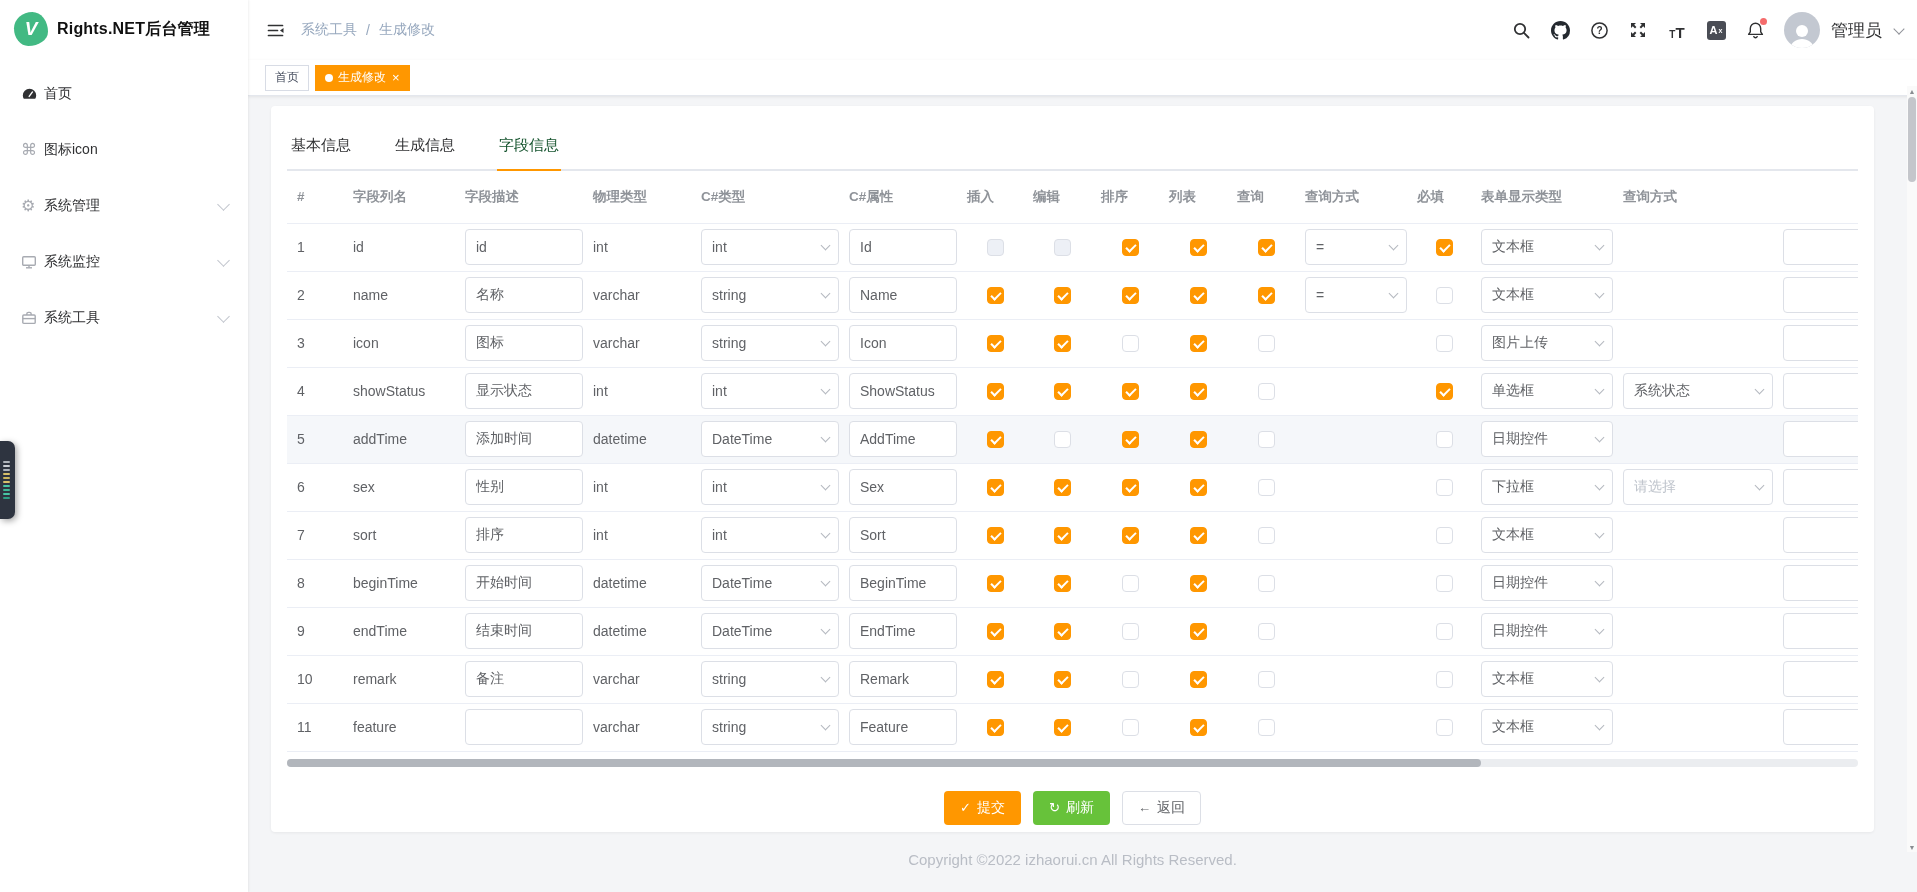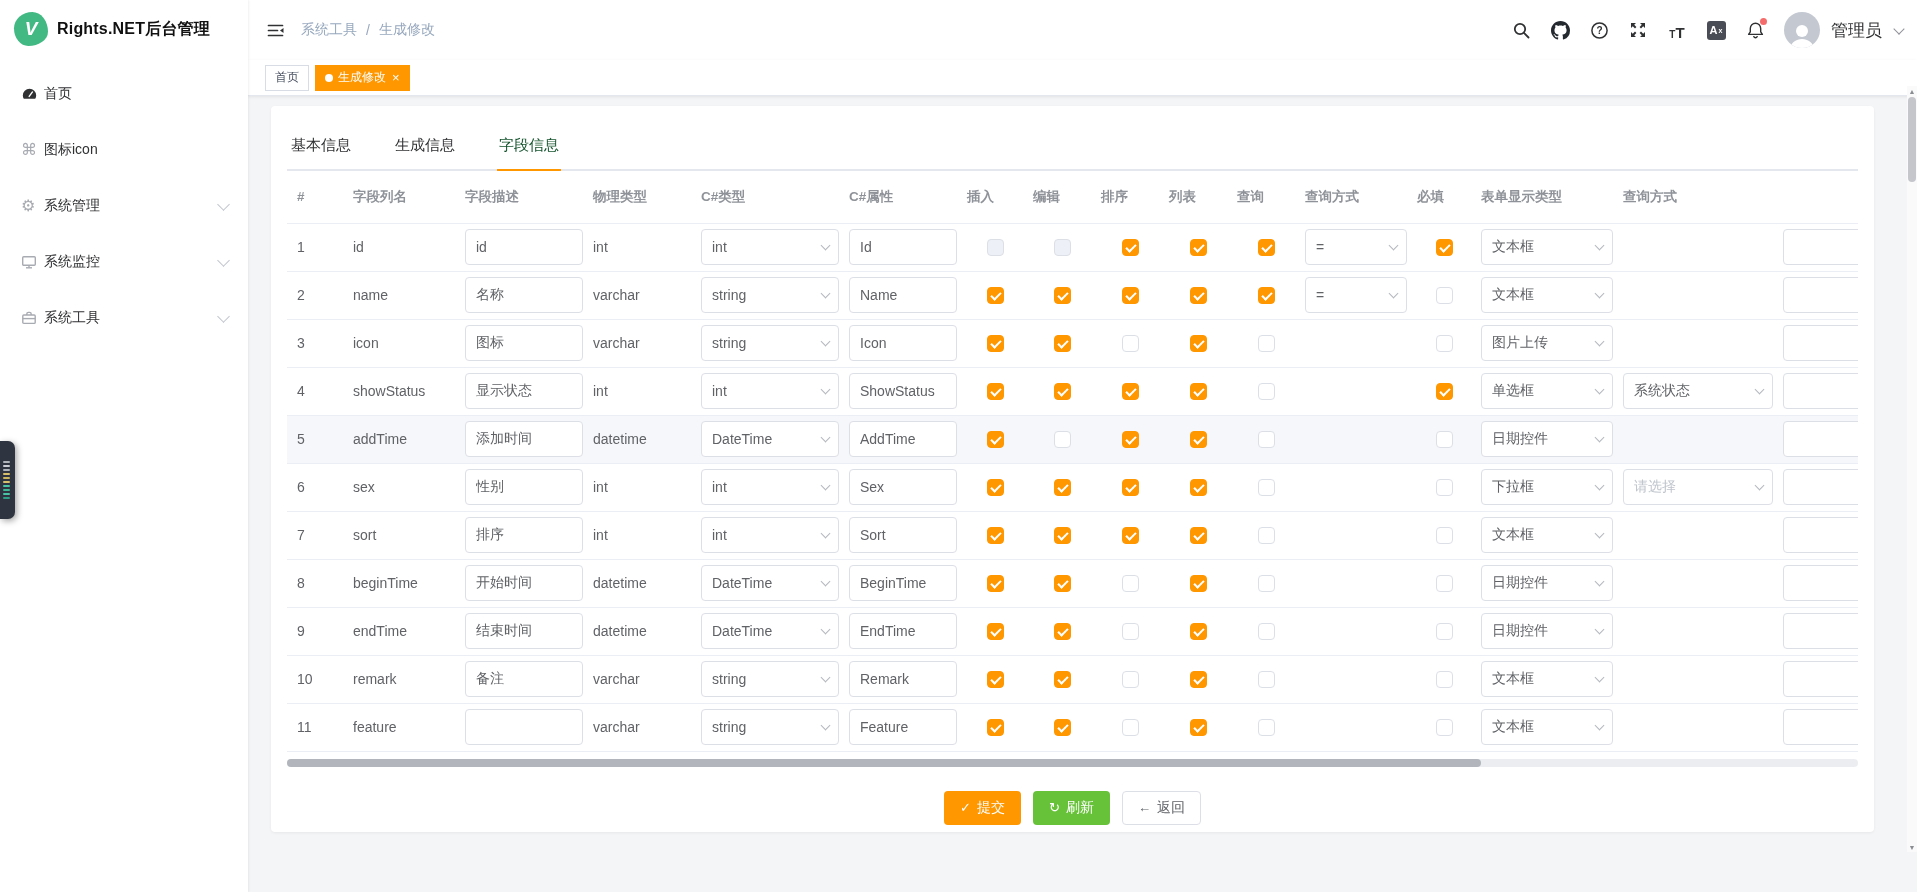--- a/index.html
+++ b/index.html
@@ -657,20 +657,21 @@
             <span class="bicon">↻</span>
             <span>刷新</span>
           </button>
           <button class="btn plain">
             <span class="bicon">←</span>
             <span>返回</span>
           </button>
         </div>
       </div>
 
+      <div class="footer">Copyright ©2022 izhaorui.cn All Rights Reserved.</div>
     </div>
 
     <div class="v-scroll">
       <span class="arrow" style="top:0">▲</span>
       <div class="vthumb" style="top:11px;height:85px"></div>
       <span class="arrow" style="bottom:0">▼</span>
     </div>
   </div>
 </div>
 

